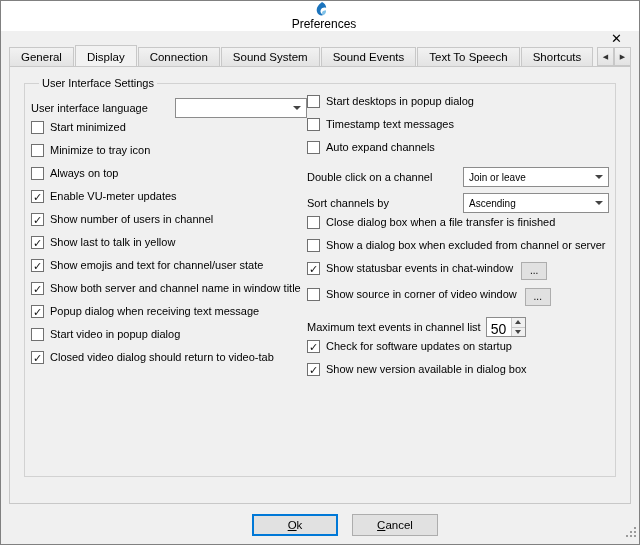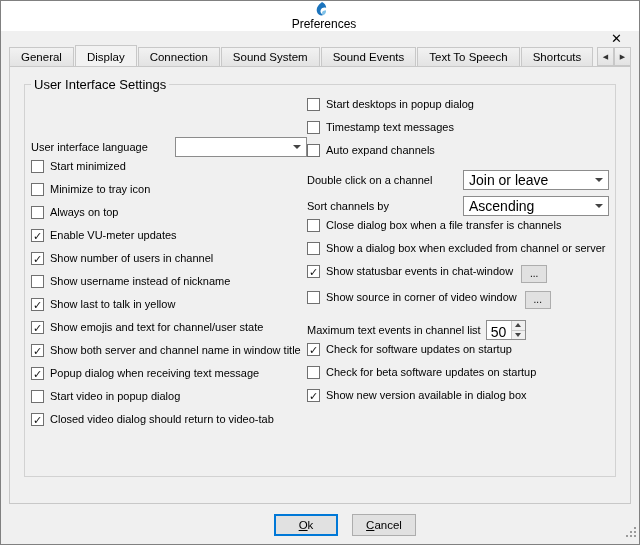--- a/index.html
+++ b/index.html
@@ -71,24 +71,24 @@
     margin:0 8px; height:438px;
     border:1px solid #c8c8c8;
     background:#f0f0f0;
   }
   fieldset.groupbox {
     margin:10px 14px; height:400px;
     border:1px solid #d2d2d2;
     padding:6px 6px 0 6px;
   }
   fieldset.groupbox legend {
-    font-size:13px; padding:0 3px; margin-left:0;
+    font-size:11px; padding:0 3px; margin-left:8px;
   }
   .columns { display:flex; }
-  .col-left  { width:276px; flex:0 0 auto;margin-top:36px; }
+  .col-left  { width:276px; flex:0 0 auto; }
   .col-right { flex:1 1 auto; }
   .row { height:23px; display:flex; align-items:center; white-space:nowrap; }
   .row.tall { height:26px; }
   .lbl { font-size:11px; }
   
   .cb-row { height:23px; display:flex; white-space:nowrap; }
   .cb-row:has(.dots-btn) { height:26px; }
   .checkbox {
     width:13px; height:13px; flex:0 0 auto;
     border:1px solid #707070; background:#fff;
@@ -97,21 +97,21 @@
     color:#111;
   }
   .cb-label { font-size:11px; }
   
   .combo {
     display:flex; align-items:center;
     height:20px; background:#fff;
     border:1px solid #8c8c8c;
     padding:0 5px;
   }
-  .combo-text { font-size:14px; flex:1 1 auto; overflow:hidden; }
+  .combo-text { font-size:10px; flex:1 1 auto; overflow:hidden; }
   .combo-arrow {
     width:0; height:0; flex:0 0 auto;
     border-left:4px solid transparent;
     border-right:4px solid transparent;
     border-top:4px solid #444;
     margin-left:6px;
   }
   .lang-combo { width:132px; margin-left:auto; }
   .right-combo { width:146px; margin-left:auto; }
   
@@ -141,21 +141,21 @@
   .spin-down::after {
     content:""; border-left:3px solid transparent; border-right:3px solid transparent;
     border-top:4px solid #444;
   }
   
   .footer {
     height:41px; display:flex; justify-content:center; align-items:center;
     gap:14px; padding-left:50px;
   }
   .footer button {
-    width:64px; height:22px;
+    width:86px; height:22px;
     background:#e1e1e1; border:1px solid #adadad;
     font-family:"Liberation Sans", sans-serif;
   }
   .footer button .btn-label {
     display:block; font-size:11.5px; line-height:18px;
   }
   .footer button .btn-label::first-letter { text-decoration:underline; }
   .footer button.default {
     border:1px solid #0078d7;
     box-shadow: inset 0 0 0 1px #0078d7;
@@ -228,24 +228,20 @@
               </div>
               <div class="cb-row">
                 <span class="checkbox">✓</span>
                 <span class="cb-label">Enable VU-meter updates</span>
               </div>
               <div class="cb-row">
                 <span class="checkbox">✓</span>
                 <span class="cb-label">Show number of users in channel</span>
               </div>
               <div class="cb-row">
-                <span class="checkbox"></span>
-                <span class="cb-label">Show username instead of nickname</span>
-              </div>
-              <div class="cb-row">
                 <span class="checkbox">✓</span>
                 <span class="cb-label">Show last to talk in yellow</span>
               </div>
               <div class="cb-row">
                 <span class="checkbox">✓</span>
                 <span class="cb-label">Show emojis and text for channel/user state</span>
               </div>
               <div class="cb-row">
                 <span class="checkbox">✓</span>
                 <span class="cb-label">Show both server and channel name in window title</span>
@@ -293,21 +289,21 @@
             <span class="lbl">Sort channels by</span>
             <div class="combo right-combo">
               <span class="combo-text">Ascending</span>
               <span class="combo-arrow"></span>
             </div>
           </div>
 
           <div>
               <div class="cb-row">
                 <span class="checkbox"></span>
-                <span class="cb-label">Close dialog box when a file transfer is channels</span>
+                <span class="cb-label">Close dialog box when a file transfer is finished</span>
               </div>
               <div class="cb-row">
                 <span class="checkbox"></span>
                 <span class="cb-label">Show a dialog box when excluded from channel or server</span>
               </div>
               <div class="cb-row">
                 <span class="checkbox">✓</span>
                 <span class="cb-label">Show statusbar events in chat-window</span>
                 <button class="dots-btn">...</button>
               </div>
@@ -326,24 +322,20 @@
                 <span class="spin-up"></span>
                 <span class="spin-down"></span>
               </span>
             </div>
           </div>
 
           <div>
               <div class="cb-row">
                 <span class="checkbox">✓</span>
                 <span class="cb-label">Check for software updates on startup</span>
-              </div>
-              <div class="cb-row">
-                <span class="checkbox"></span>
-                <span class="cb-label">Check for beta software updates on startup</span>
               </div>
               <div class="cb-row">
                 <span class="checkbox">✓</span>
                 <span class="cb-label">Show new version available in dialog box</span>
               </div>
             </div>
         </div>
 
       </div>
     </fieldset>

